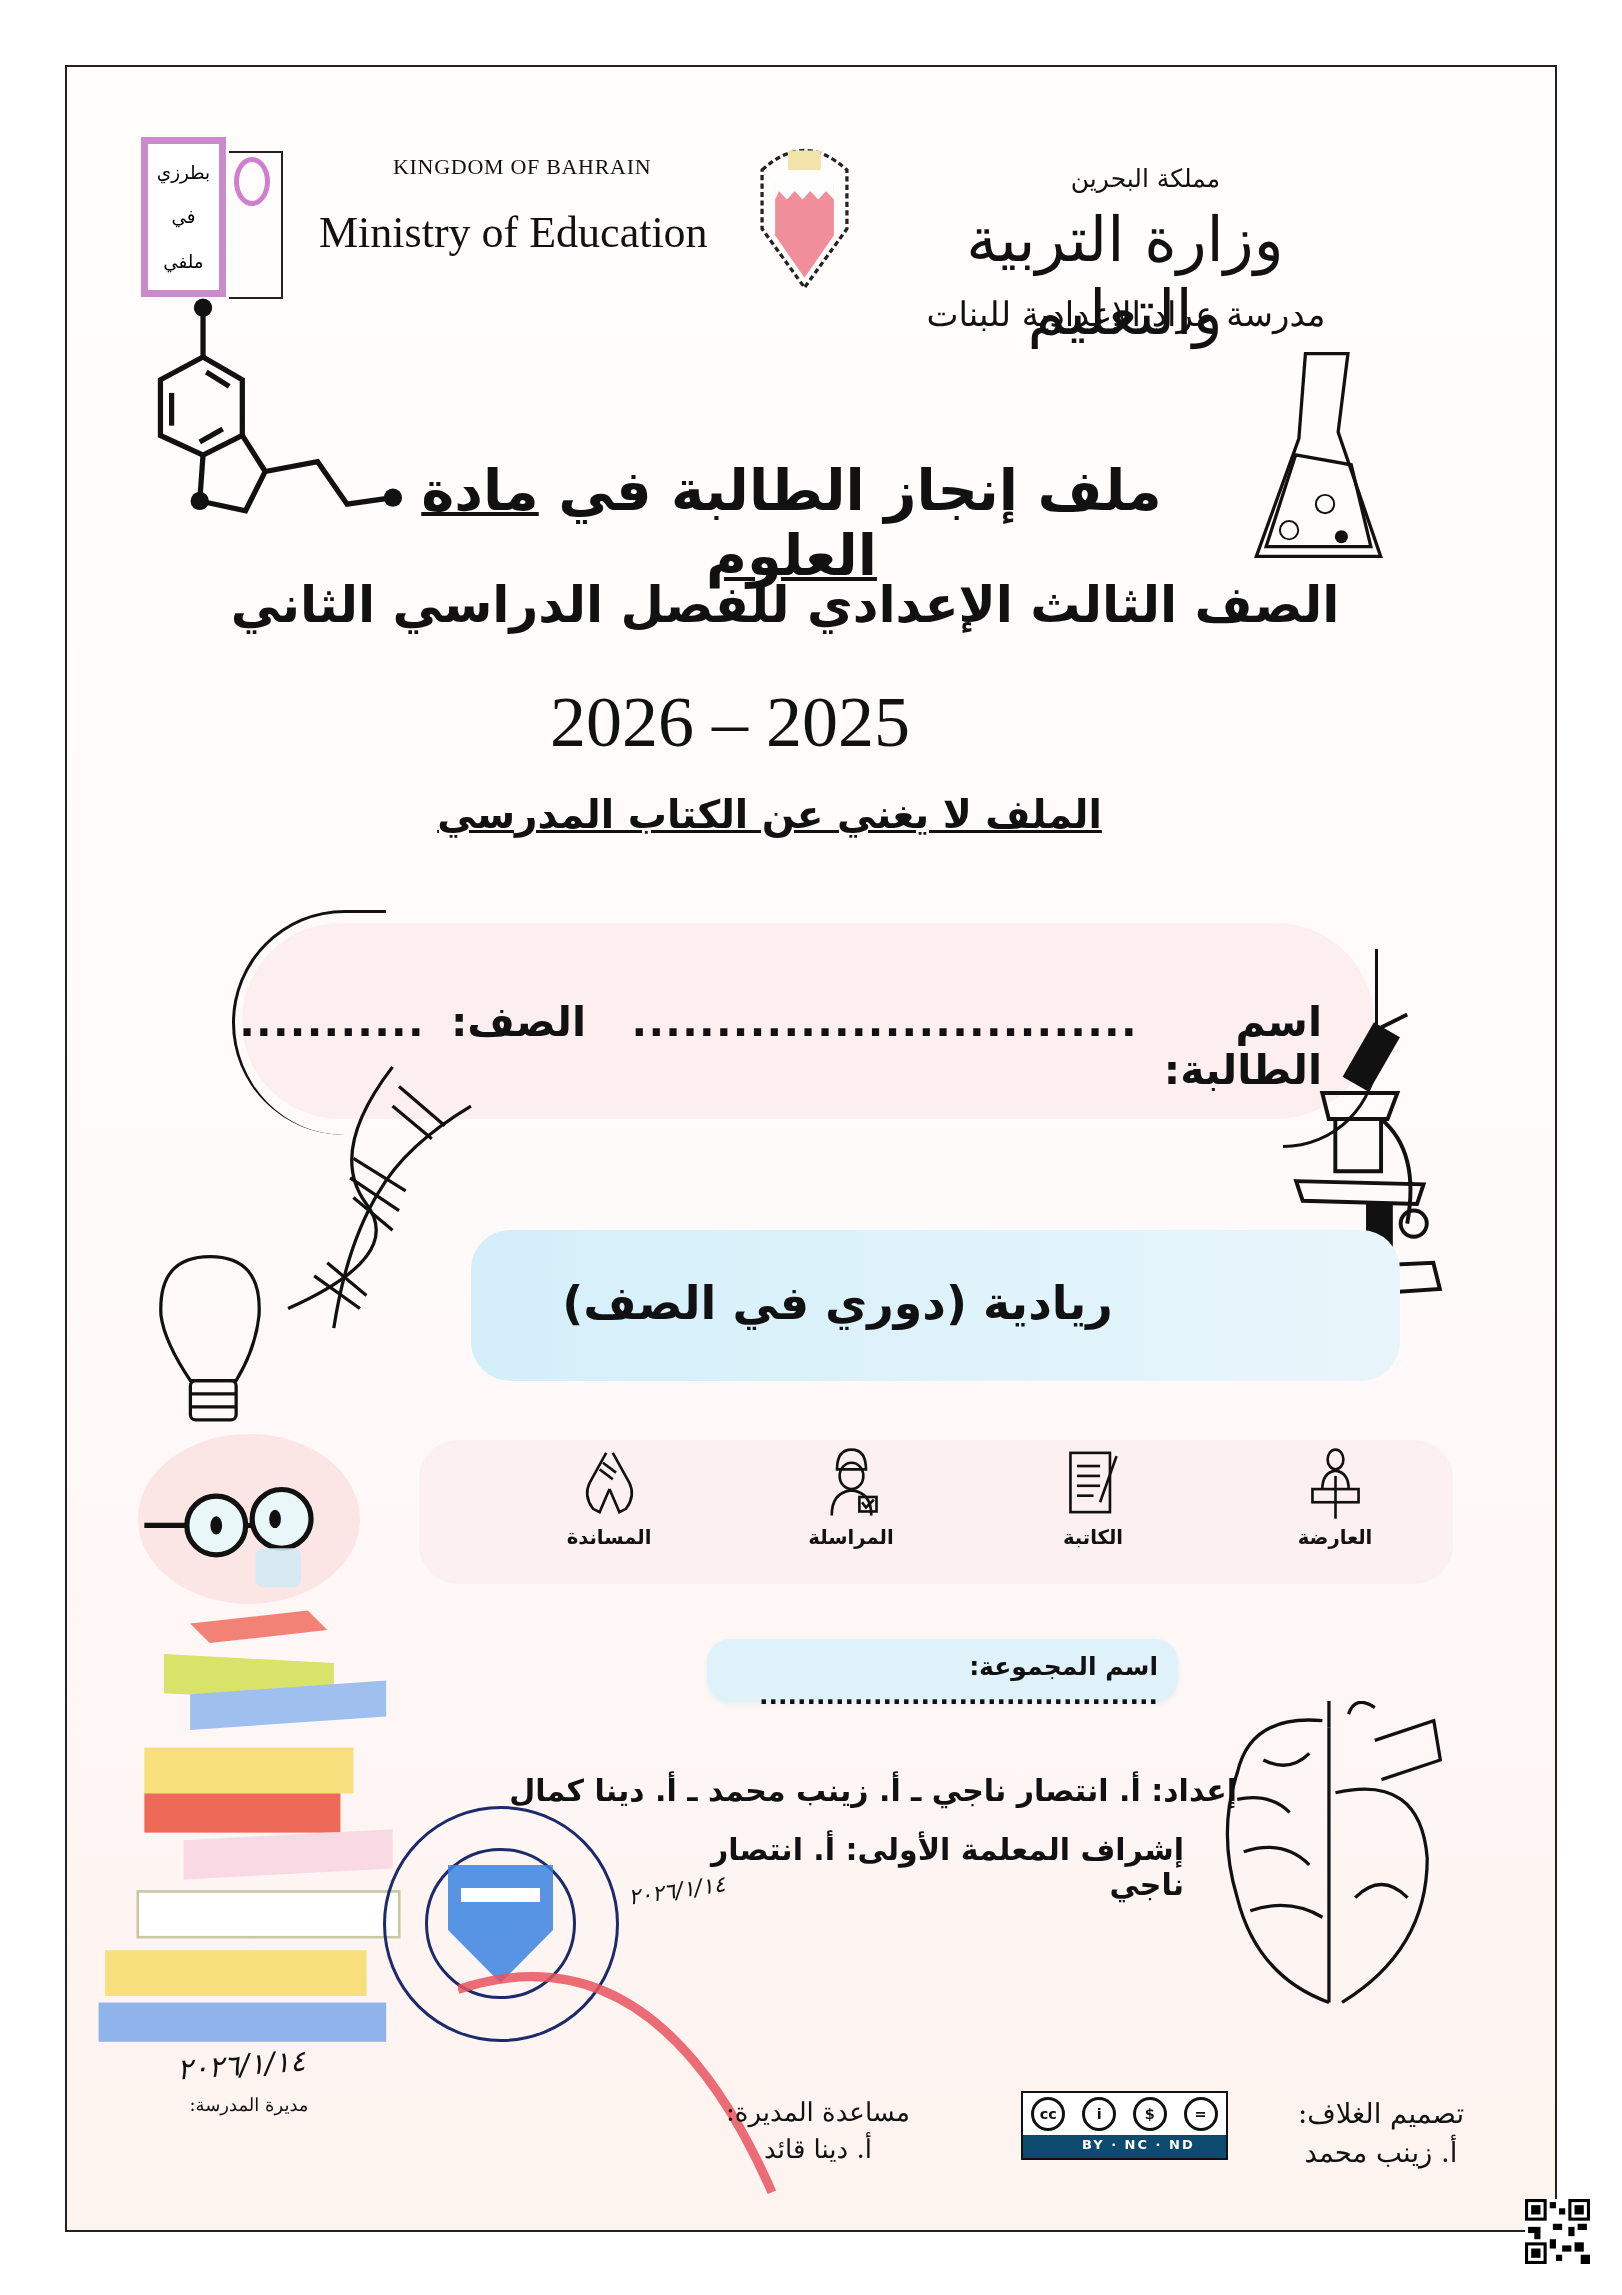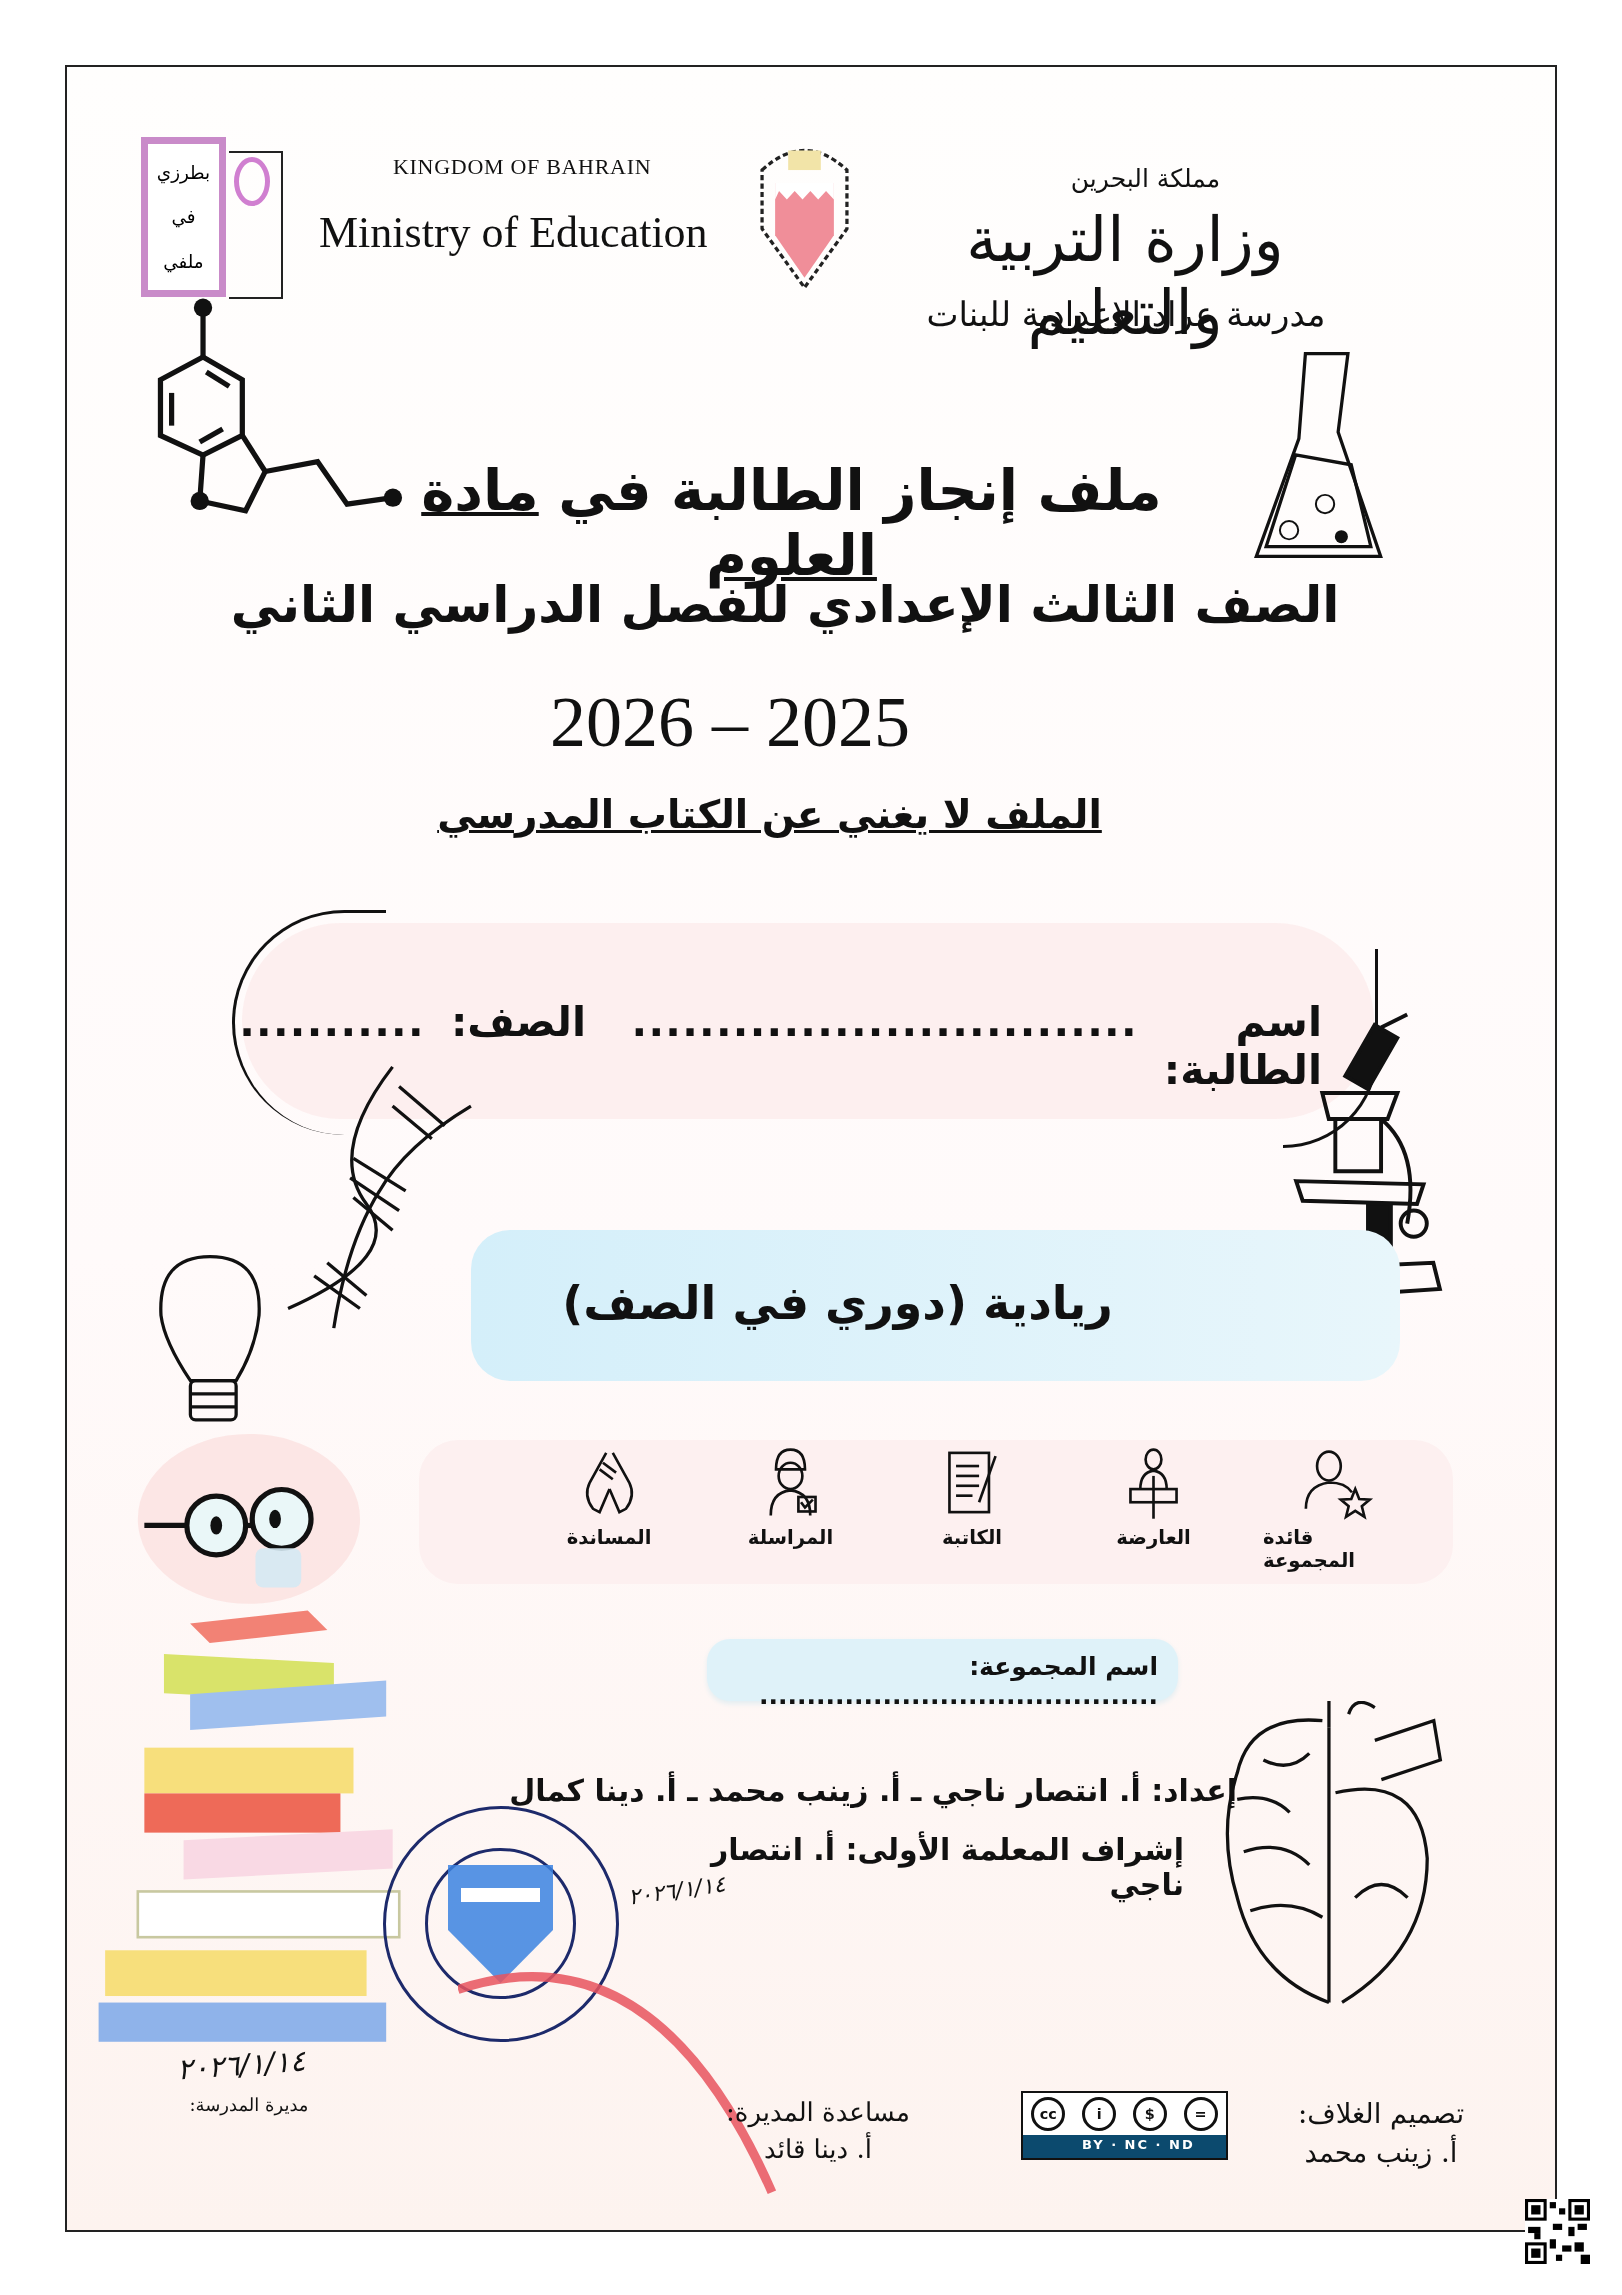--- a/index.html
+++ b/index.html
@@ -185,30 +185,20 @@
     <line x1="60" y1="220" x2="130" y2="220"></line>
       <line x1="60" y1="240" x2="130" y2="240"></line>
   </g>
 </svg>
 
 <div class="abs role-panel"></div>
 <div class="abs role-title rtl">ريادية (دوري في الصف)</div>
 
 <div class="abs roles-panel"></div>
 <div class="abs roles">
-  <div class="role">
-    <svg viewBox="0 0 120 120">
-      <g stroke="#111" stroke-width="4" fill="none">
-        <ellipse cx="50" cy="35" rx="18" ry="22"></ellipse>
-        <path d="M15 100 Q15 65 50 60 Q75 60 85 75"></path>
-        <polygon points="90,70 96,85 112,86 100,96 104,112 90,103 76,112 80,96 68,86 84,85"></polygon>
-      </g>
-    </svg>
-    <span class="lbl">قائدة المجموعة</span>
-  </div>
   <div class="role">
     <svg viewBox="0 0 120 120">
       <g stroke="#111" stroke-width="4" fill="none">
         <ellipse cx="60" cy="25" rx="12" ry="15"></ellipse>
         <path d="M40 70 Q40 45 60 42 Q80 45 80 70"></path>
         <rect x="25" y="70" width="70" height="20"></rect>
         <line x1="60" y1="50" x2="60" y2="115"></line>
       </g>
     </svg>
     <span class="lbl">العارضة</span>

